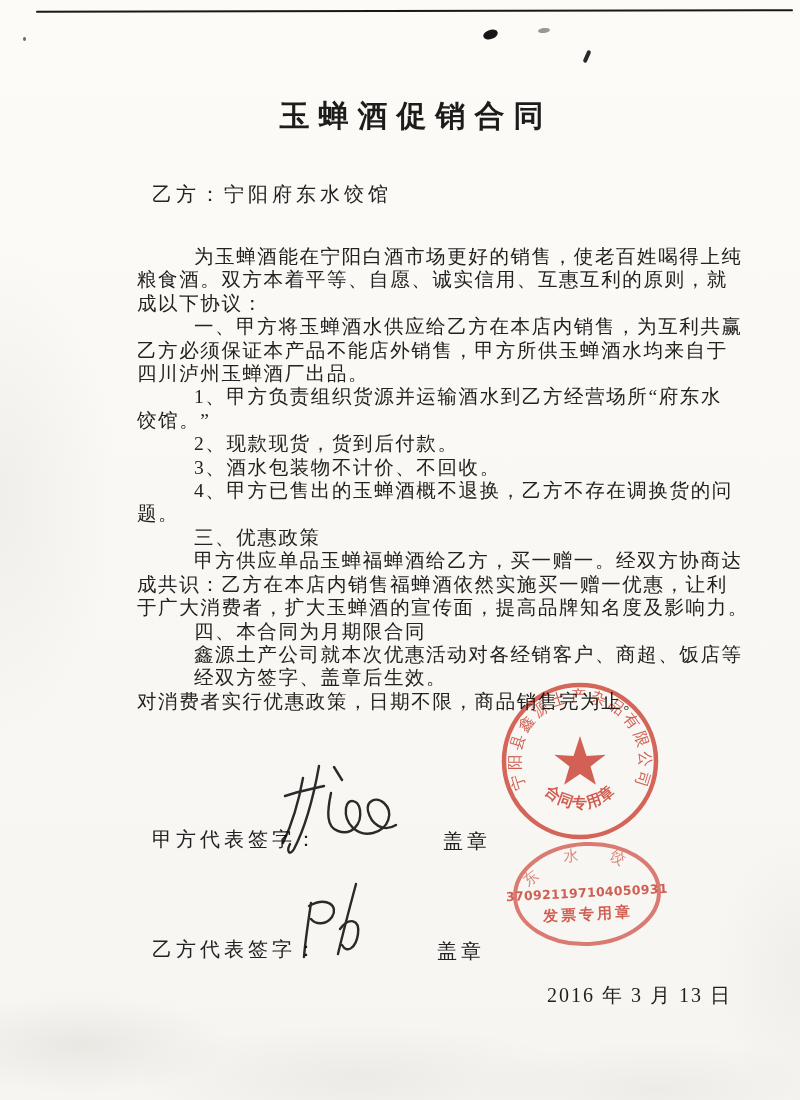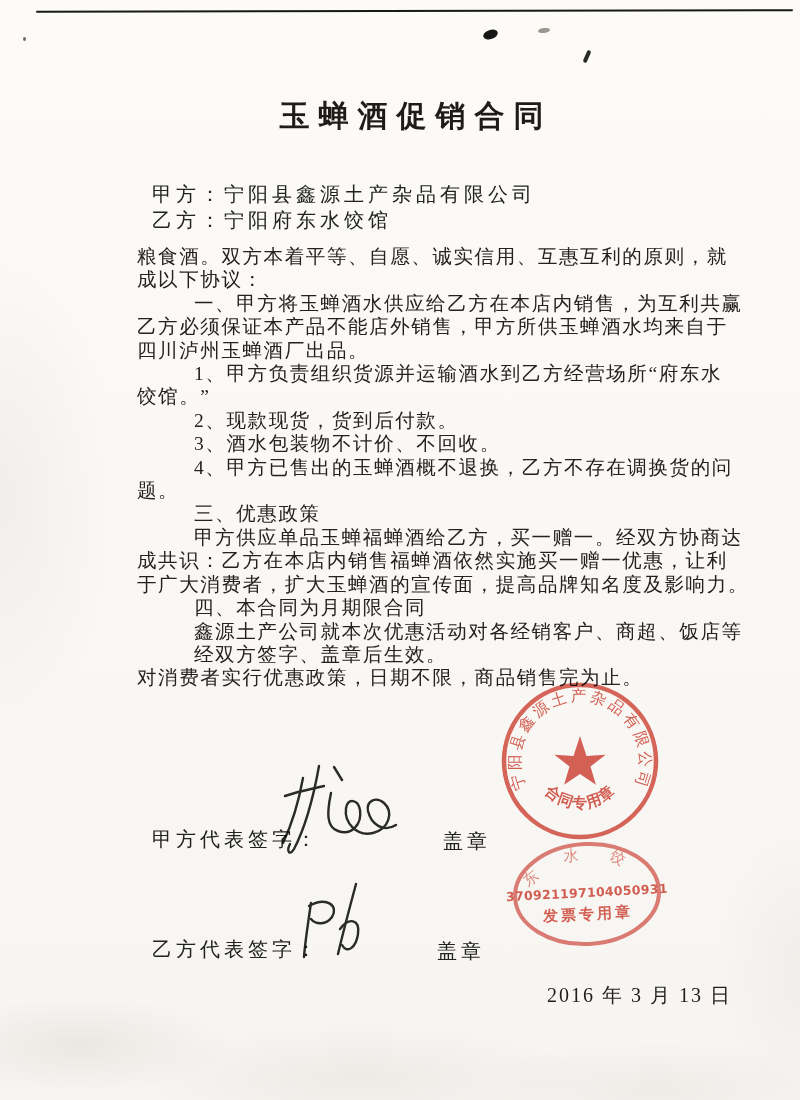--- a/index.html
+++ b/index.html
@@ -55,25 +55,25 @@
 <div class="paper-texture"></div>
 <div class="scan-line"></div>
 <div class="speck s1"></div>
 <div class="speck s2"></div>
 <div class="speck s3"></div>
 <div class="speck s4"></div>
 
 <div class="doc-title">玉蝉酒促销合同</div>
 
 <div class="party-block">
-  <div>甲方：宁阳县鑫源土产杂品有限公司</div>
   <div>乙方：宁阳府东水饺馆</div>
 </div>
 
 <div class="body-block">
+  <div class="ln ind">为玉蝉酒能在宁阳白酒市场更好的销售，使老百姓喝得上纯</div>
   <div class="ln">粮食酒。双方本着平等、自愿、诚实信用、互惠互利的原则，就</div>
   <div class="ln">成以下协议：</div>
   <div class="ln ind">一、甲方将玉蝉酒水供应给乙方在本店内销售，为互利共赢</div>
   <div class="ln">乙方必须保证本产品不能店外销售，甲方所供玉蝉酒水均来自于</div>
   <div class="ln">四川泸州玉蝉酒厂出品。</div>
   <div class="ln ind">1、甲方负责组织货源并运输酒水到乙方经营场所“府东水</div>
   <div class="ln">饺馆。”</div>
   <div class="ln ind">2、现款现货，货到后付款。</div>
   <div class="ln ind">3、酒水包装物不计价、不回收。</div>
   <div class="ln ind">4、甲方已售出的玉蝉酒概不退换，乙方不存在调换货的问</div>

